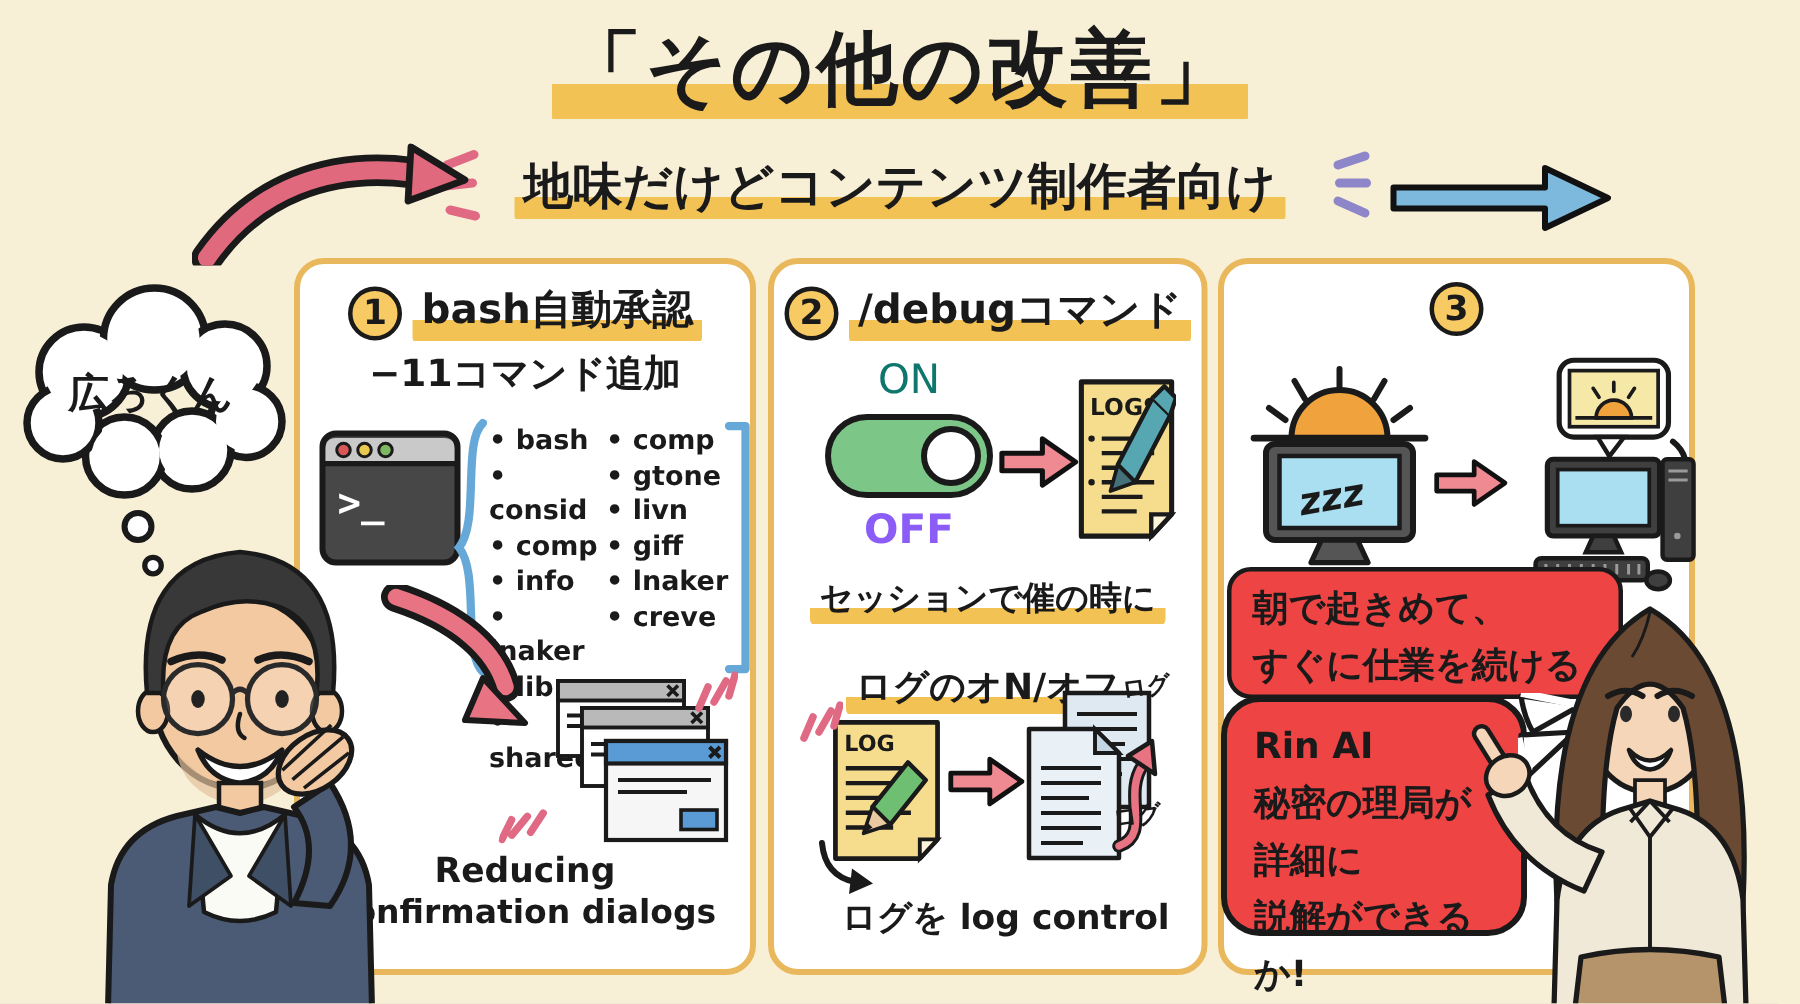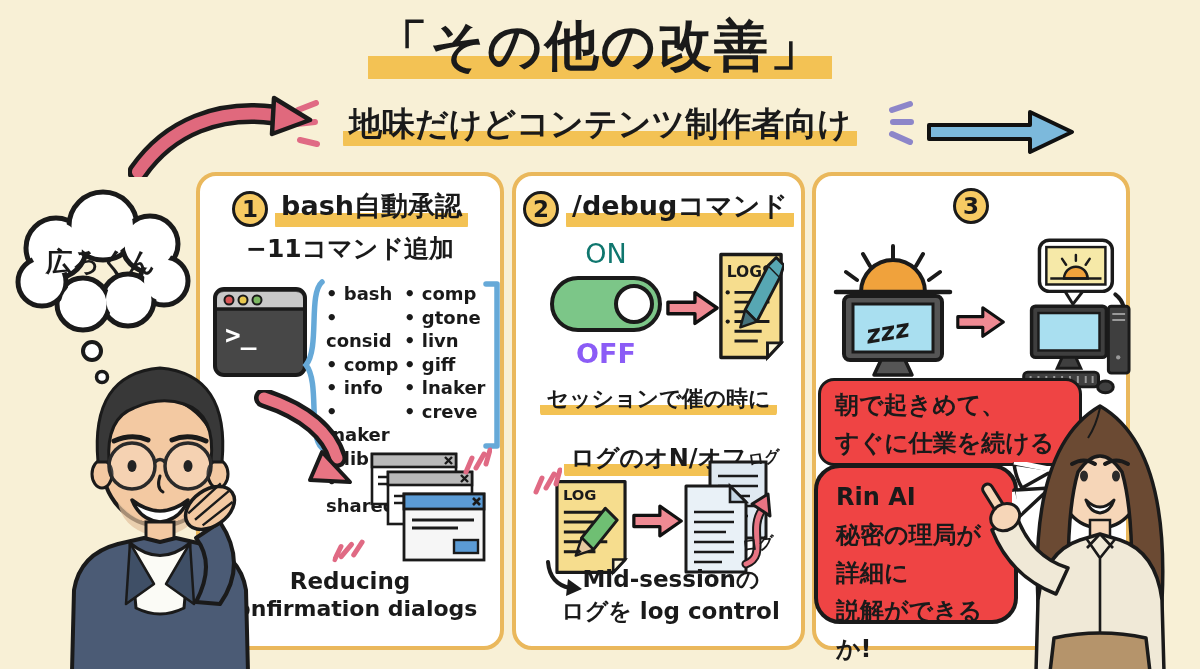--- a/index.html
+++ b/index.html
@@ -216,21 +216,20 @@
       <polygon points="70,44 86,34 88,56" fill="#e87483" stroke="#1a1a1a" stroke-width="3" stroke-linejoin="round"></polygon>
     </svg>
     <div class="abs log-tag" style="left:232px;top:272px;">ログ</div>
     <div class="abs log-tag" style="left:226px;top:358px;">ログ</div>
 
     <svg class="abs" style="left:26px;top:384px;" width="40" height="40" viewBox="0 0 40 40">
       <path d="M6,2 Q8,24 28,28" stroke="#1a1a1a" stroke-width="4" fill="none" stroke-linecap="round"></path>
       <polygon points="26,19 40,29 24,36" fill="#1a1a1a"></polygon>
     </svg>
 
-    <div class="abs center-text" style="top:388px;left:30px;width:250px;font-size:23px;">Mid-sessionの</div>
     <div class="abs center-text" style="top:420px;font-size:23px;padding-left:24px;">ログを log control</div>
   </div>
 
   <div class="abs panel" style="left:812px;width:318px;">
     <div class="panel-head" style="font-size:27px;">
       <span class="num-badge">3</span>
     </div>
 
     <svg class="abs" style="left:16px;top:62px;" width="122" height="158" viewBox="0 0 122 158">
       <path d="M61,8 V22 M31,16 L38,28 M91,16 L84,28 M14,34 L25,42 M108,34 L97,42" stroke="#1a1a1a" stroke-width="4" stroke-linecap="round"></path>

